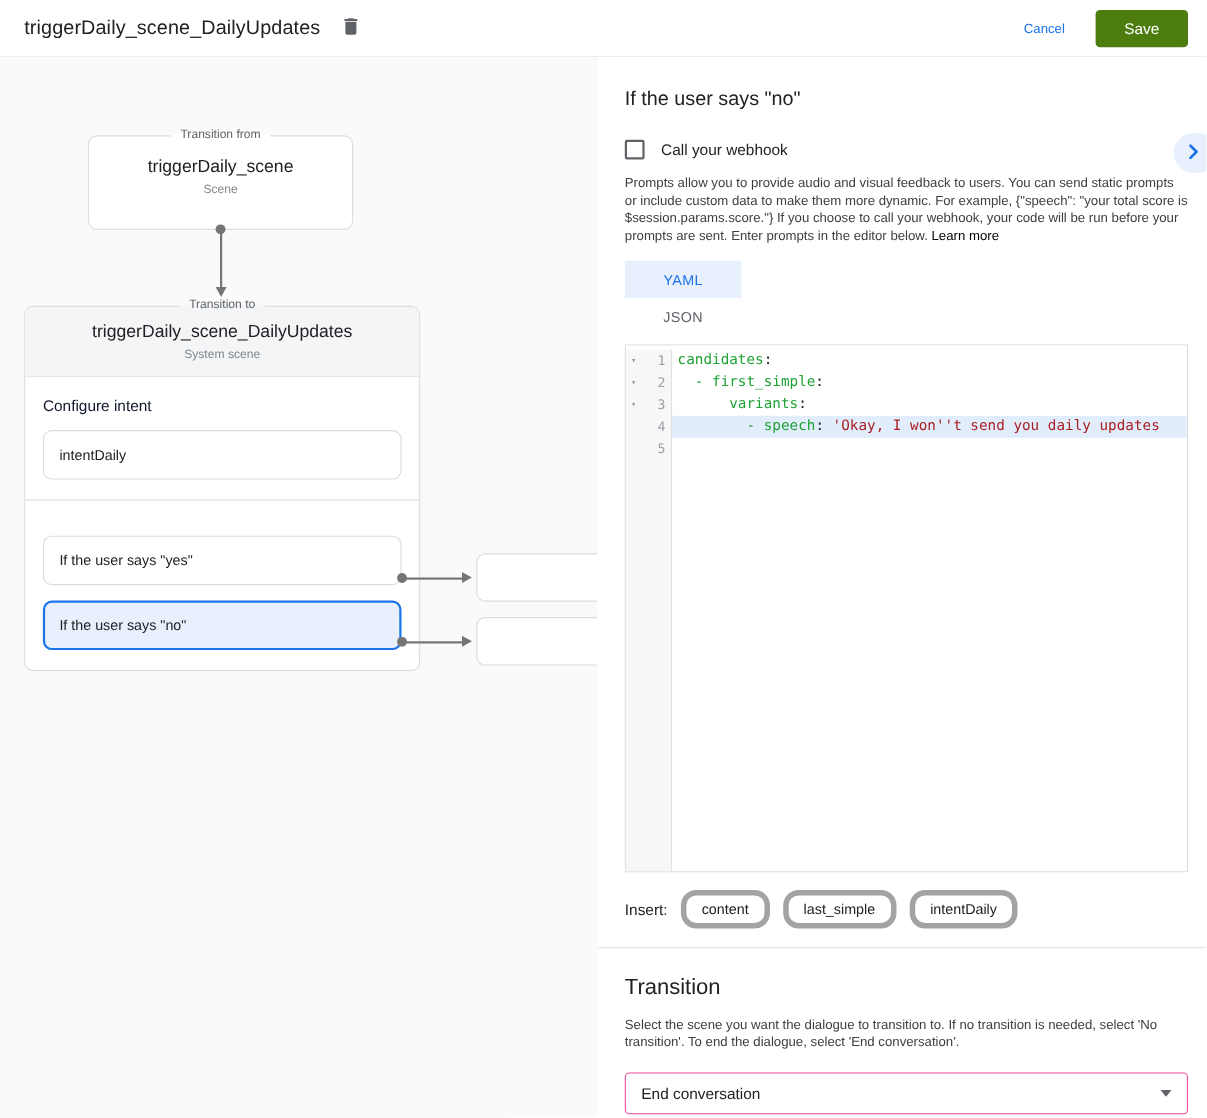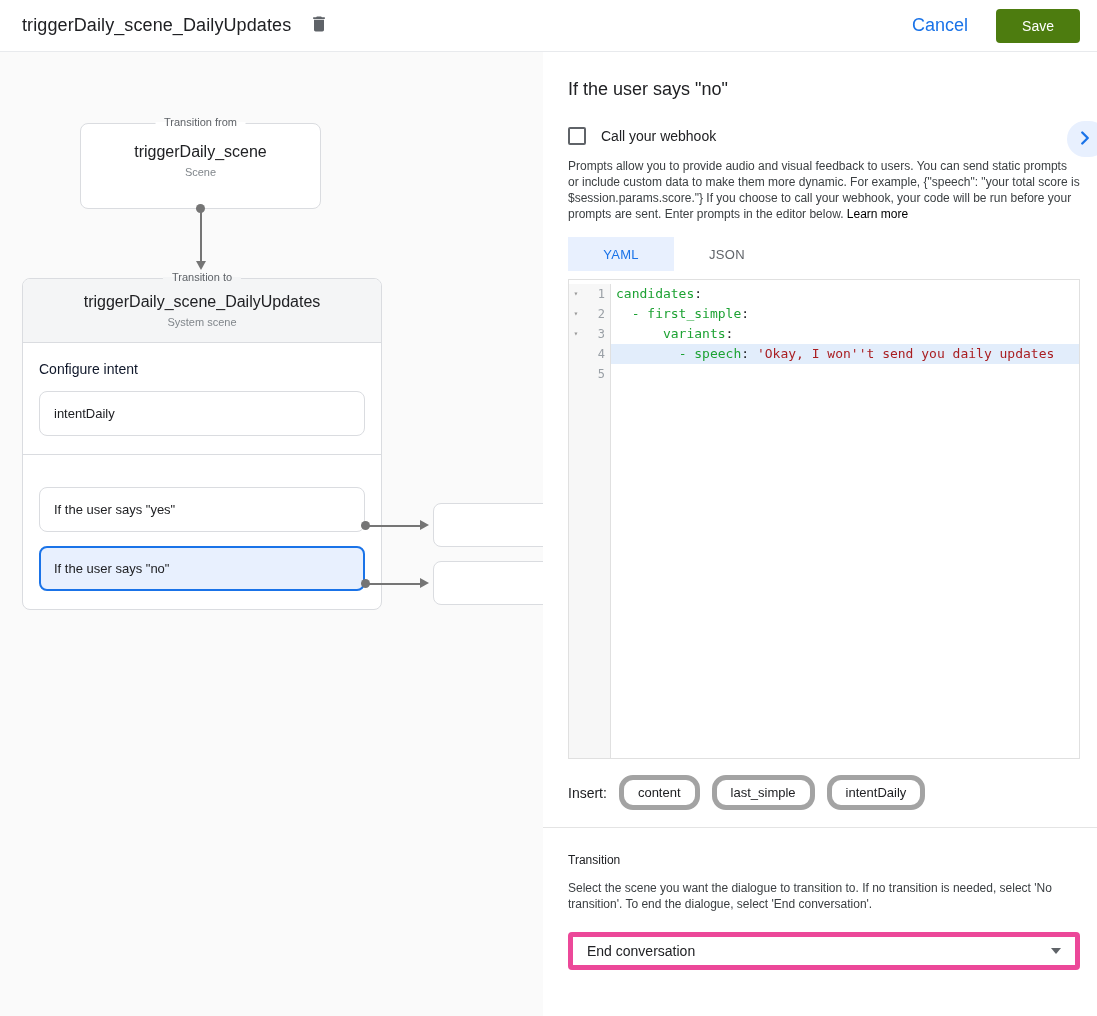--- a/index.html
+++ b/index.html
@@ -6,21 +6,21 @@
   html,body { width:1097px; height:1016px; overflow:hidden; }
   body { font-family:"Liberation Sans", sans-serif; background:#fff; color:#202124; }
   .app { width:1097px; height:1016px; display:flex; flex-direction:column; overflow:hidden; }
 
   
   .topbar { height:52px; flex:0 0 52px; background:#fff; border-bottom:1px solid #e8eaed;
             display:flex; align-items:center; padding:0 17px 0 22px; }
   .topbar-title { font-size:18px; font-weight:500; color:#202124; letter-spacing:.1px; }
   .trash-btn { margin-left:18px; background:none; border:none; cursor:pointer; display:flex; align-items:center; }
   .topbar-spacer { flex:1; }
-  .cancel-btn { background:none; border:none; color:#1a73e8; font-size:18px; font-weight:500;
+  .cancel-btn { background:none; border:none; color:#1a73e8; font-size:12px; font-weight:500;
                 font-family:inherit; cursor:pointer; padding:8px 16px; margin-right:12px; }
   .save-btn { background:#4d7c0f; border:none; color:#fff; font-size:14px; font-weight:500;
               font-family:inherit; cursor:pointer; padding:9px 26px; border-radius:4px; }
 
   
   .main { flex:1; display:flex; min-height:0; }
 
   
   .canvas { width:543px; flex:0 0 543px; background:#fafafa; position:relative; overflow:hidden; }
   .flow-legend { position:absolute; top:-8px; left:50%; transform:translateX(-50%);
@@ -73,21 +73,21 @@
   .checkbox.checked { border:2px solid #4285f4; background:#4285f4; }
   .checkbox.checked::after { content:""; position:absolute; left:4px; top:0px; width:5px; height:9px;
                              border-right:2px solid #fff; border-bottom:2px solid #fff; transform:rotate(40deg); }
   .check-label { margin-left:15px; font-size:14px; font-weight:500; color:#202124; }
   .lang-badge { margin-left:15px; background:#f3e8fd; color:#8c30d9; font-size:11px; font-weight:500;
                 letter-spacing:.4px; padding:4px 8px; border-radius:2px; }
 
   .desc { margin-top:13px; font-size:12px; line-height:16px; color:#3c4043; max-width:514px; }
   .desc a { color:#000000; text-decoration:none; cursor:pointer; }
 
-  .tabs { display:flex; margin-top:15px; }
+  .tabs { display:flex; margin-top:15px;flex-direction:column; }
   .tab { width:106px; height:34px; display:flex; align-items:center; justify-content:center;
          font-size:13px; font-weight:500; letter-spacing:.3px; color:#5f6368; cursor:pointer; }
   .tab.active { color:#1a73e8; background:#e8f0fe; }
 
   .editor { margin-top:8px; border:1px solid #e0e0e0; height:480px; background:#fff;
             font-family:"DejaVu Sans Mono", monospace; font-size:13px; line-height:20px;
             display:flex; flex-direction:column; overflow:hidden; padding-top:4px; }
   .ed-line { display:flex; height:20px; flex:0 0 20px; }
   .ed-fill { flex:1; display:flex; min-height:0; }
   .ed-gutter { width:42px; flex:0 0 42px; background:#f7f7f7; border-right:1px solid #e0e0e0;
@@ -99,22 +99,22 @@
   .tok-key { color:#1da233; }
   .tok-str { color:#a91e22; }
   .tok-plain { color:#202124; }
 
   .insert-row { display:flex; align-items:center; margin-top:16px; }
   .insert-label { font-size:14px; color:#202124; margin-right:12px; }
   .chip { border:5px solid #a3a3a3; border-radius:14px; background:#fff; color:#202124;
           font-size:13px; font-family:inherit; padding:5px 14px; margin-right:12px; cursor:pointer; }
 
   .panel-divider { border-top:1px solid #e4e4e4; margin:17px -17px 0 -25px; }
-  .transition-title { font-size:12px; color:#202124; margin-top:25px; }
-  .select-box { margin-top:20px; border:5px solid #ec4899; border-radius:4px; height:38px;
+  .transition-title { font-size:20px; color:#202124; margin-top:25px; }
+  .select-box { margin-top:20px; border:1px solid #ec4899; border-radius:4px; height:38px;
                 display:flex; align-items:center; padding:0 14px; cursor:pointer; max-width:514px; }
   .select-value { flex:1; font-size:14px; color:#202124; }
   .select-caret { width:0; height:0; border-left:5px solid transparent; border-right:5px solid transparent;
                   border-top:6px solid #5f6368; }
 </style>
 </head>
 <body>
 
 <div class="app">
 

